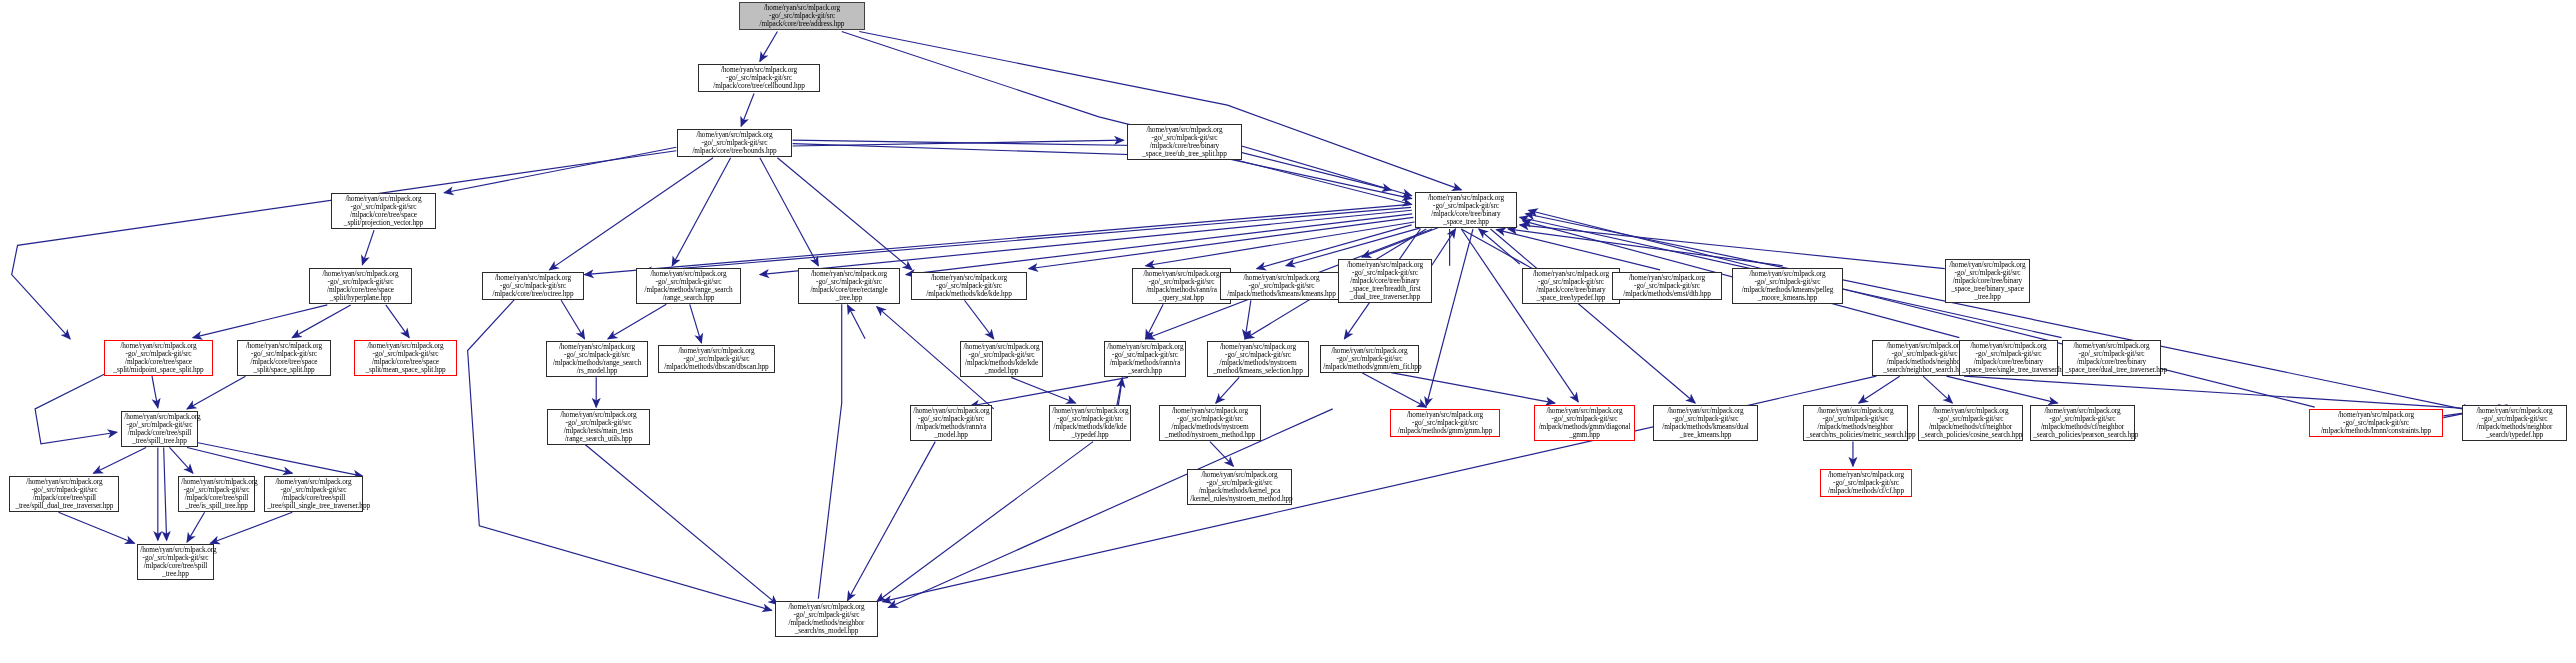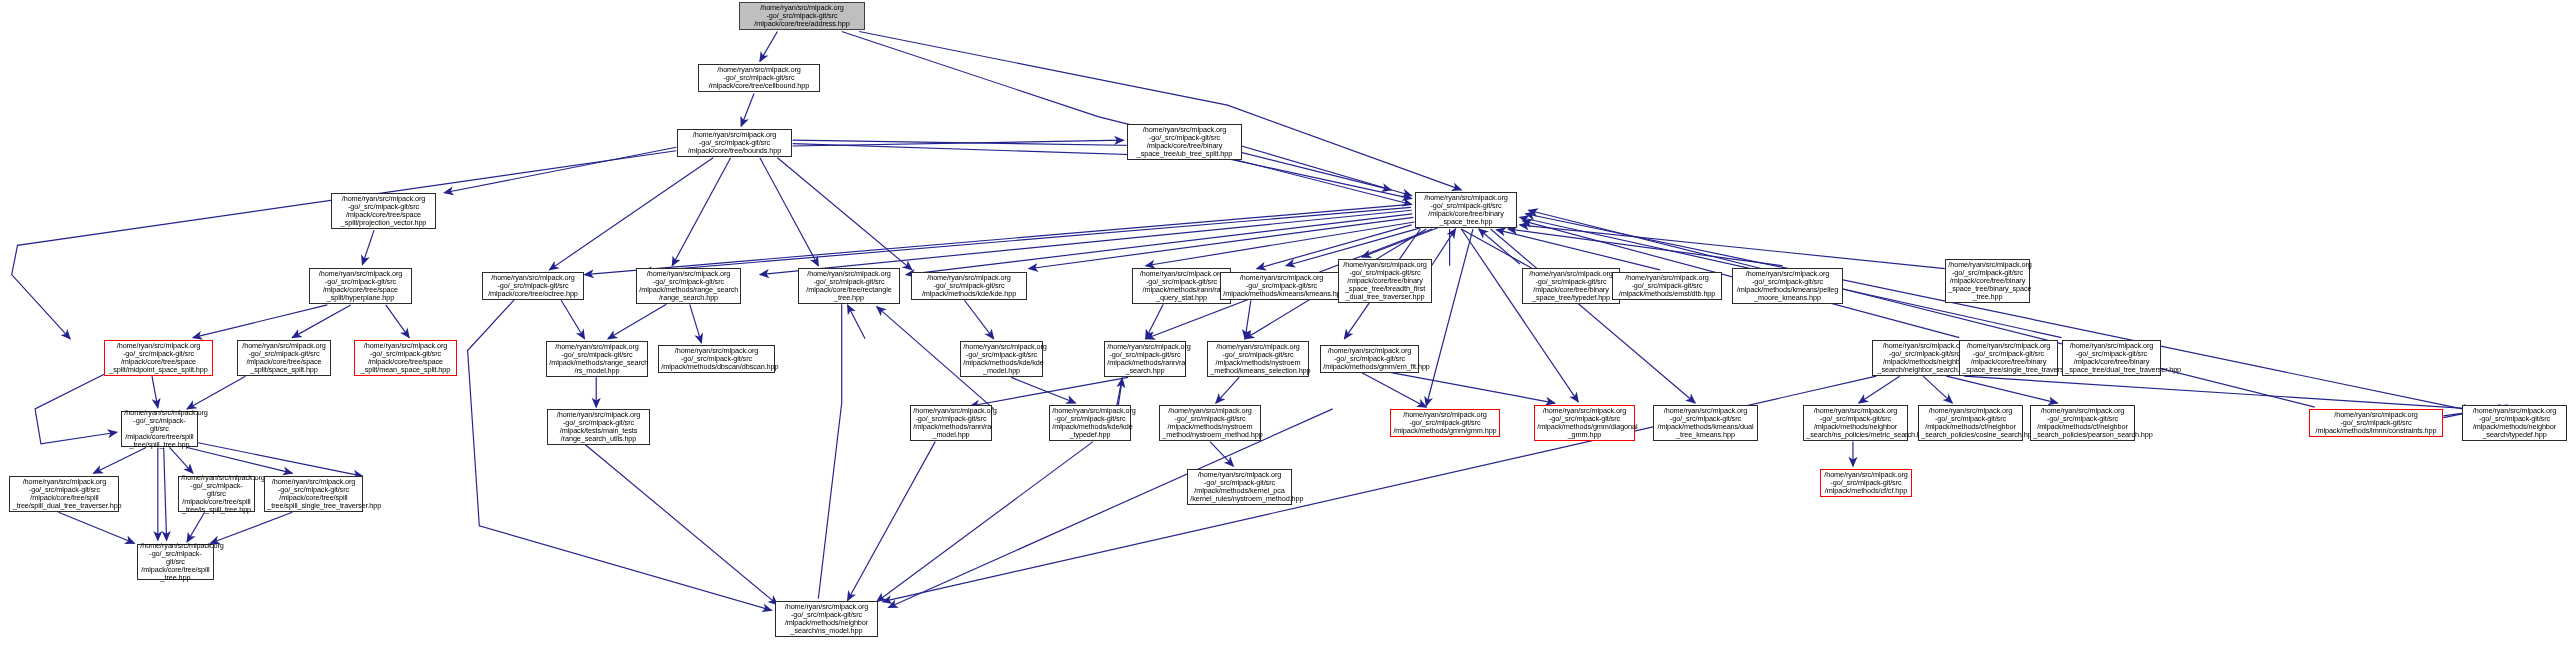--- a/index.html
+++ b/index.html
@@ -44,20 +44,21 @@
   .node.red {
     border: 0.9px solid #ff0000;
   }
   .node.root {
     background: #bfbfbf;
     border: 0.6px solid #404040;
   }
   .node .txt {
     display: block;
     width: 100%;
+    font-family: Liberation Serif, serif;
   }
 </style>
 </head>
 <body>
 
 <div id="graph">
 
   <svg class="edges" viewBox="0 0 4407 1135" preserveAspectRatio="none">
     <defs>
       <marker id="ah" markerWidth="9" markerHeight="9" refX="8" refY="4.5" orient="auto" markerUnits="strokeWidth">

